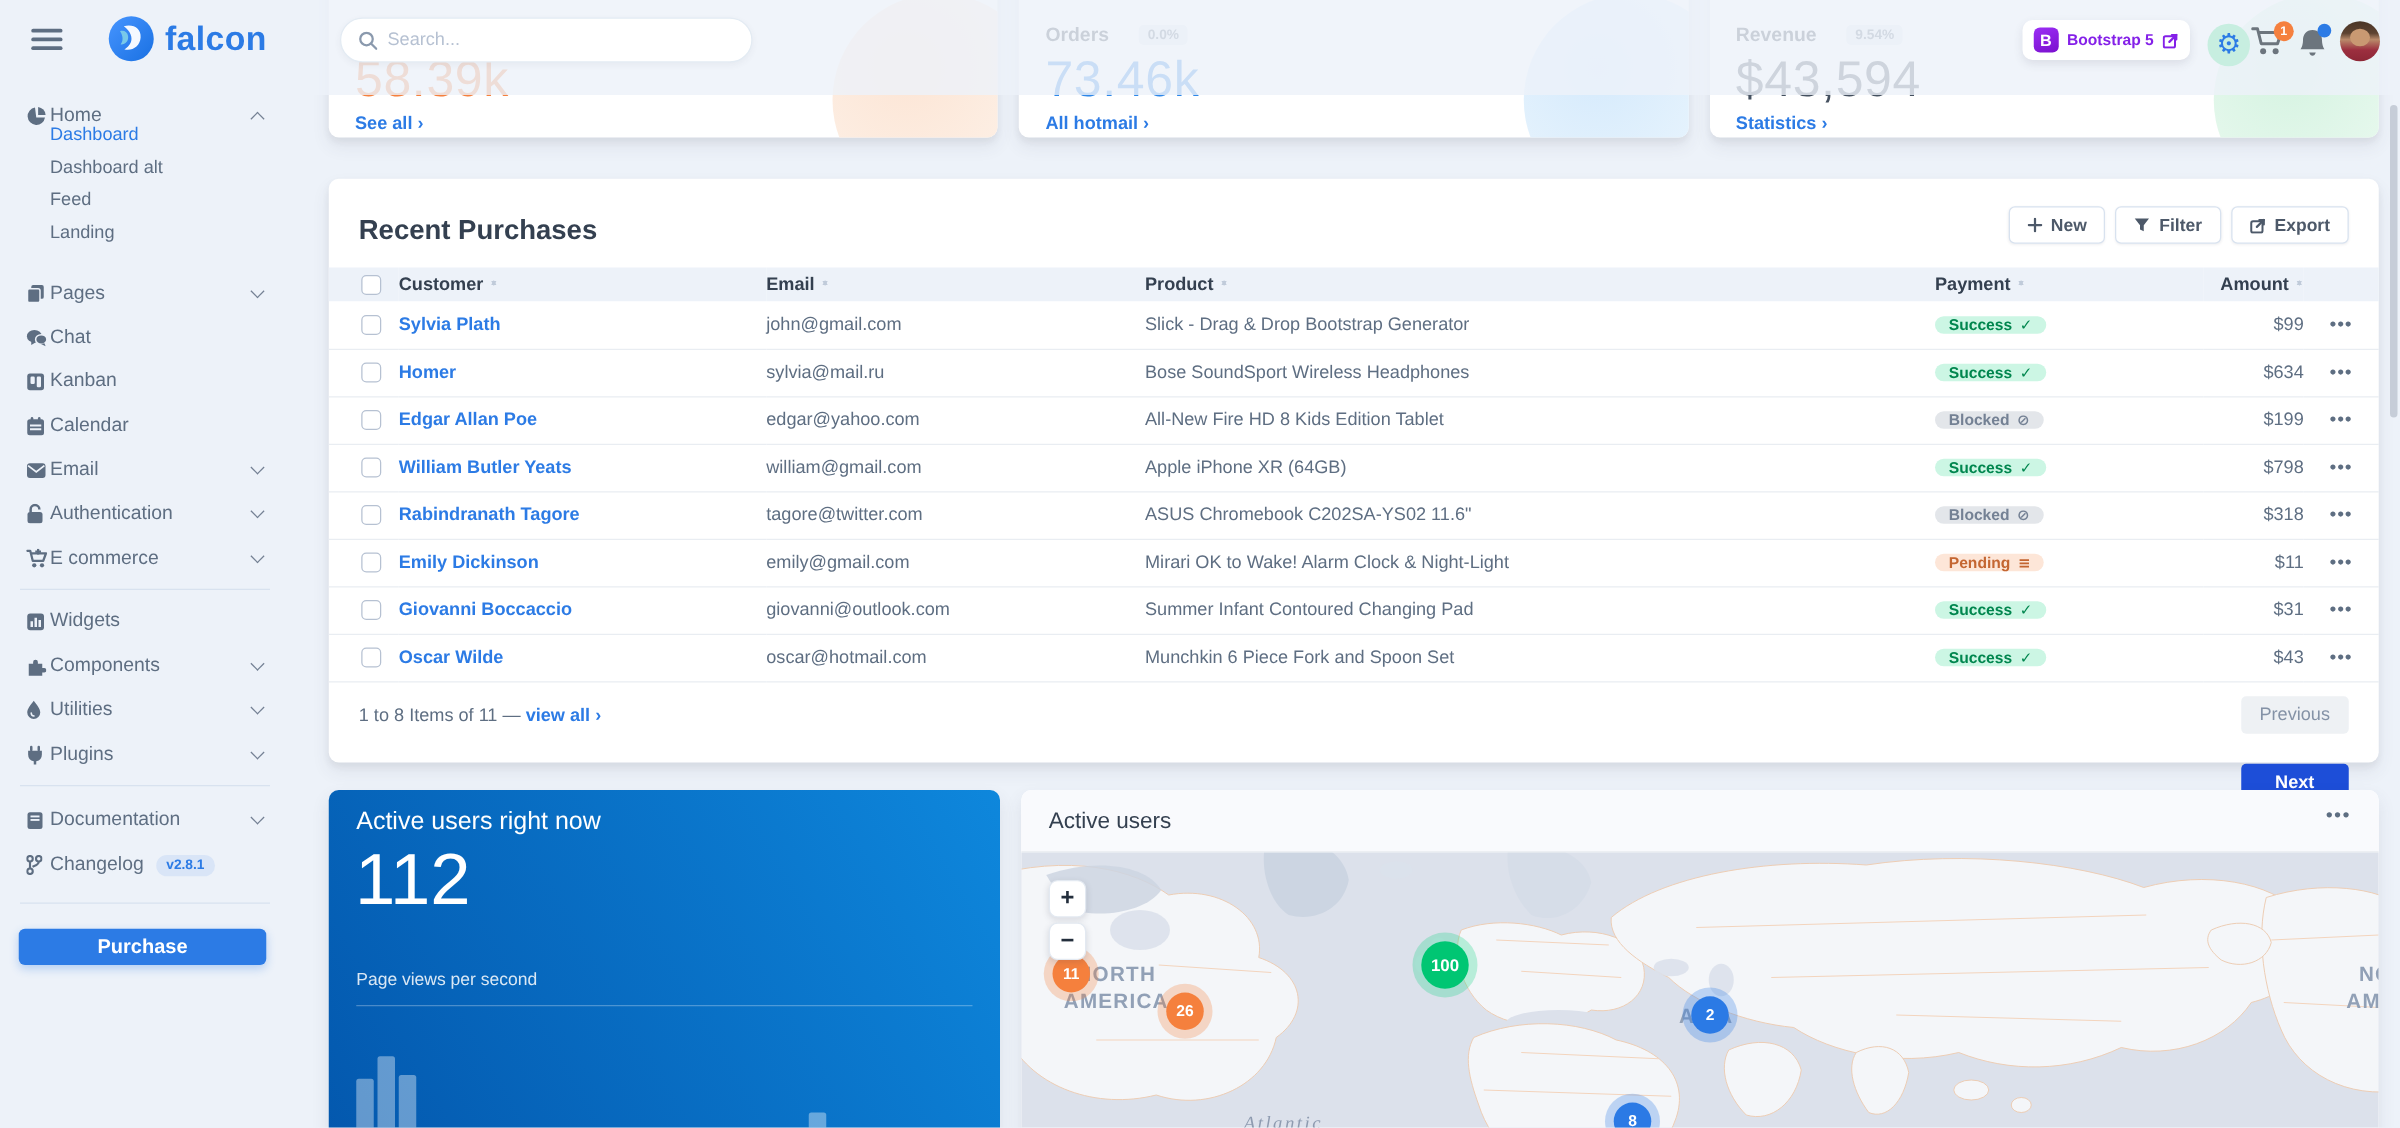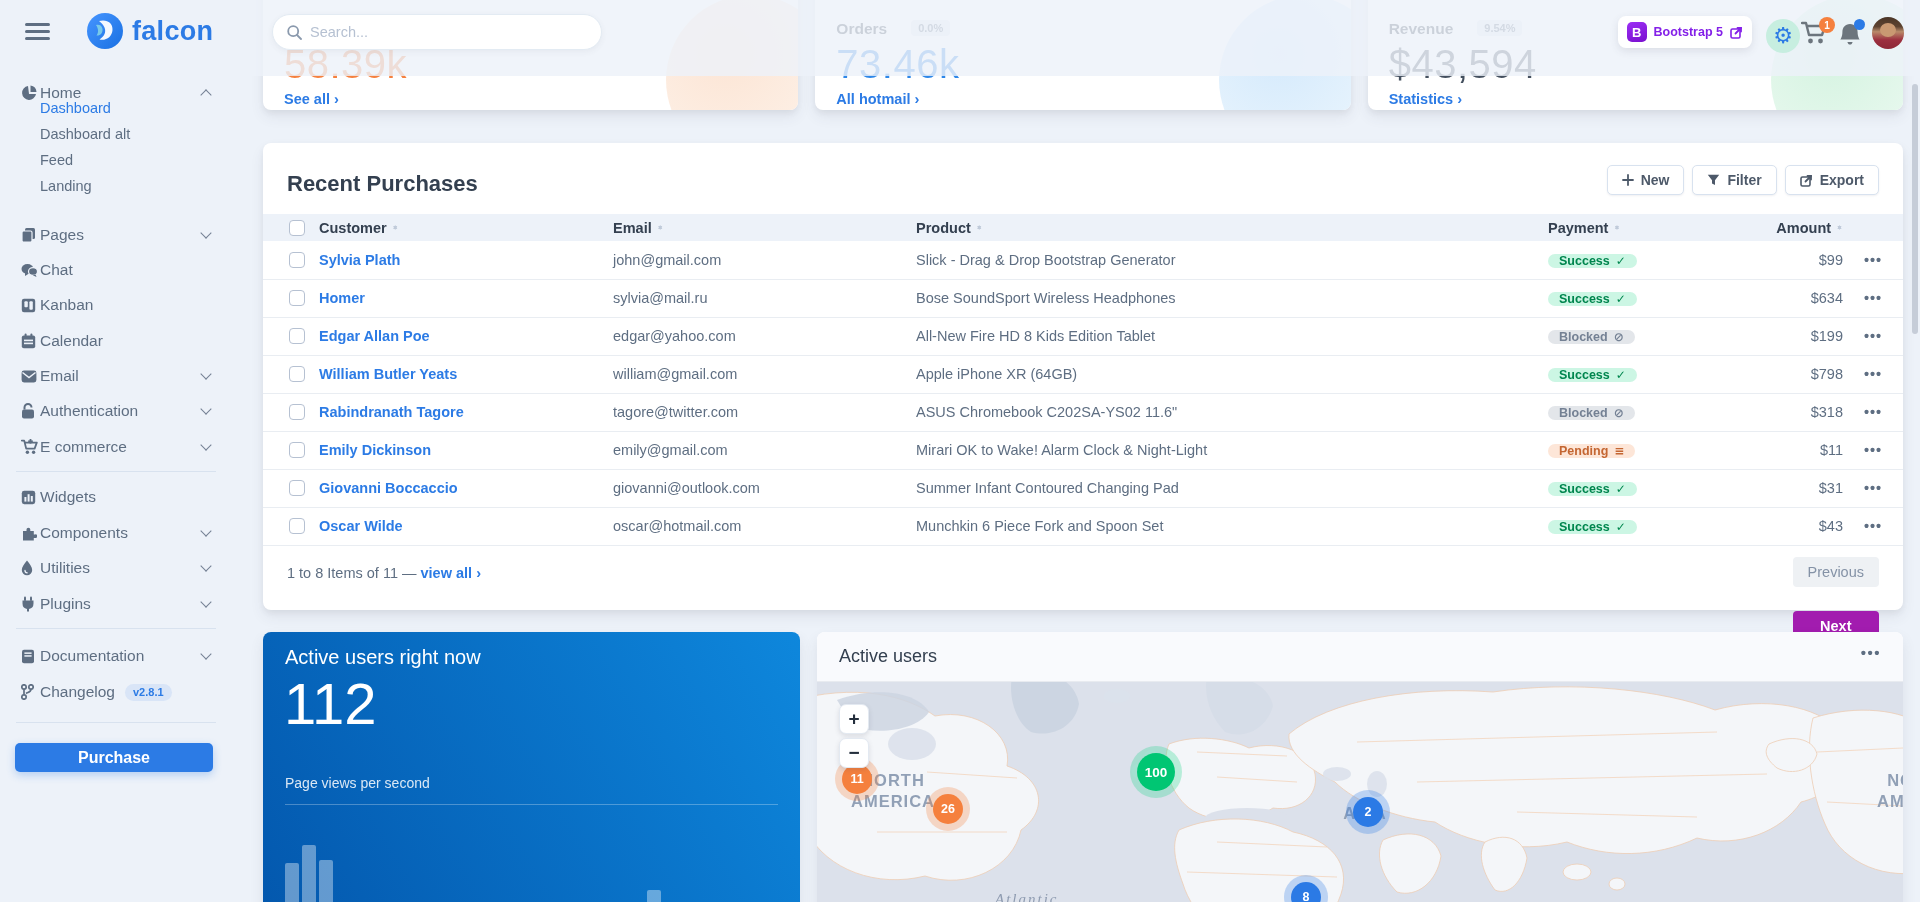--- a/index.html
+++ b/index.html
@@ -86,21 +86,21 @@
   .cbox { width:16px; height:16px; border:1.5px solid #b6c1d2; border-radius:4px; background:#fff; margin-left:26px; display:block; cursor:pointer; appearance:none; }
   .badge { display:inline-flex; align-items:center; gap:6px; margin-left:20px; padding:0 11px; border-radius:11px; font-size:12.5px; font-weight:700;text-align:right; }
   .badge-success { background:#ccf6e4; color:#00864e; }
   .badge-blocked { background:#e3e6ea; color:#748194; }
   .badge-pending { background:#fde6d8; color:#c46632; }
   .bicon { font-family:"DejaVu Sans",sans-serif; font-size:12px; }
   #pfooter-left { position:absolute; left:24px; top:422px; font-size:14.5px; color:#5e6e82; }
   #view-all { color:#2c7be5; font-weight:600; cursor:pointer; }
   #pfooter-right { position:absolute; right:24px; top:414px; display:flex; gap:24px;flex-direction:column; }
   #prev-btn { height:30px; padding:0 15px; background:#eef1f4; border:none; border-radius:4px; color:#8492a6; font-size:14.5px; cursor:pointer; font-family:"Liberation Sans",sans-serif; }
-  #next-btn { height:30px; padding:0 10px; background:#a21caf; border:none; border-radius:4px; color:#fff; font-size:14.5px; font-weight:600; cursor:pointer; font-family:"Liberation Sans",sans-serif; }
+  #next-btn { height:30px; padding:0 10px; background:#1d4ed8; border:none; border-radius:4px; color:#fff; font-size:14.5px; font-weight:600; cursor:pointer; font-family:"Liberation Sans",sans-serif; }
 
   
   #active-now { position:absolute; left:263px; top:632px; width:537px; height:430px; border-radius:8px; overflow:hidden; z-index:2;
                 background:linear-gradient(60deg,#0252a8 0%,#0e87dc 100%); box-shadow:0 7px 14px rgba(65,69,88,.1); }
   #an-title { position:absolute; left:22px; top:14px; font-size:20px; font-weight:500; color:#fff; }
   #an-value { position:absolute; left:21px; top:40px; font-size:58px; font-weight:300; color:#fff; line-height:1.1; }
   #an-sub { position:absolute; left:22px; top:143px; font-size:14px; color:rgba(255,255,255,.85); }
   #an-hr { position:absolute; left:22px; top:172px; width:493px; height:1px; background:rgba(255,255,255,.28); }
   #an-bars { position:absolute; left:22px; top:311px; width:493px; height:0; }
   .anbar { position:absolute; bottom:0; width:14px; background:rgba(255,255,255,.38); border-radius:2px 2px 0 0; }

